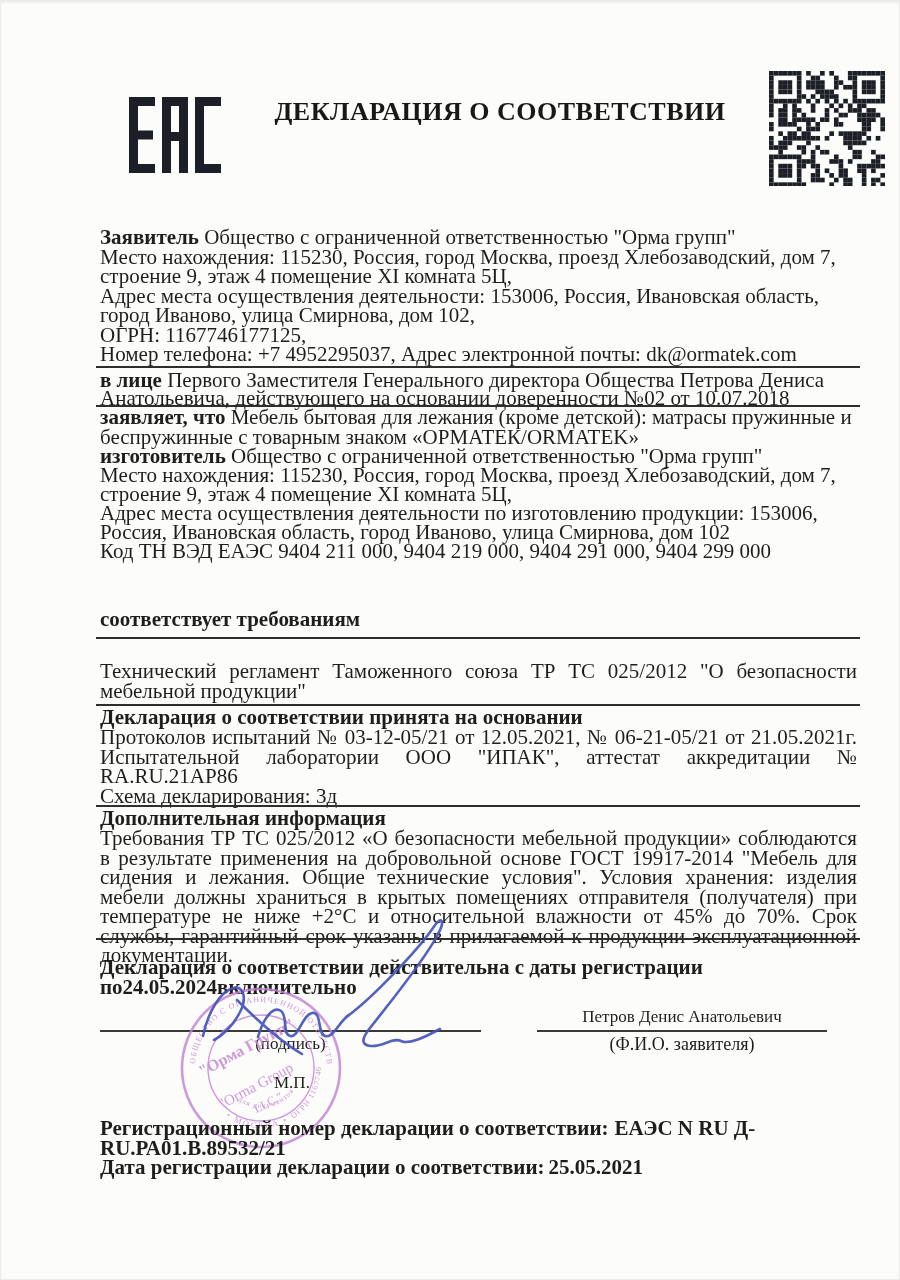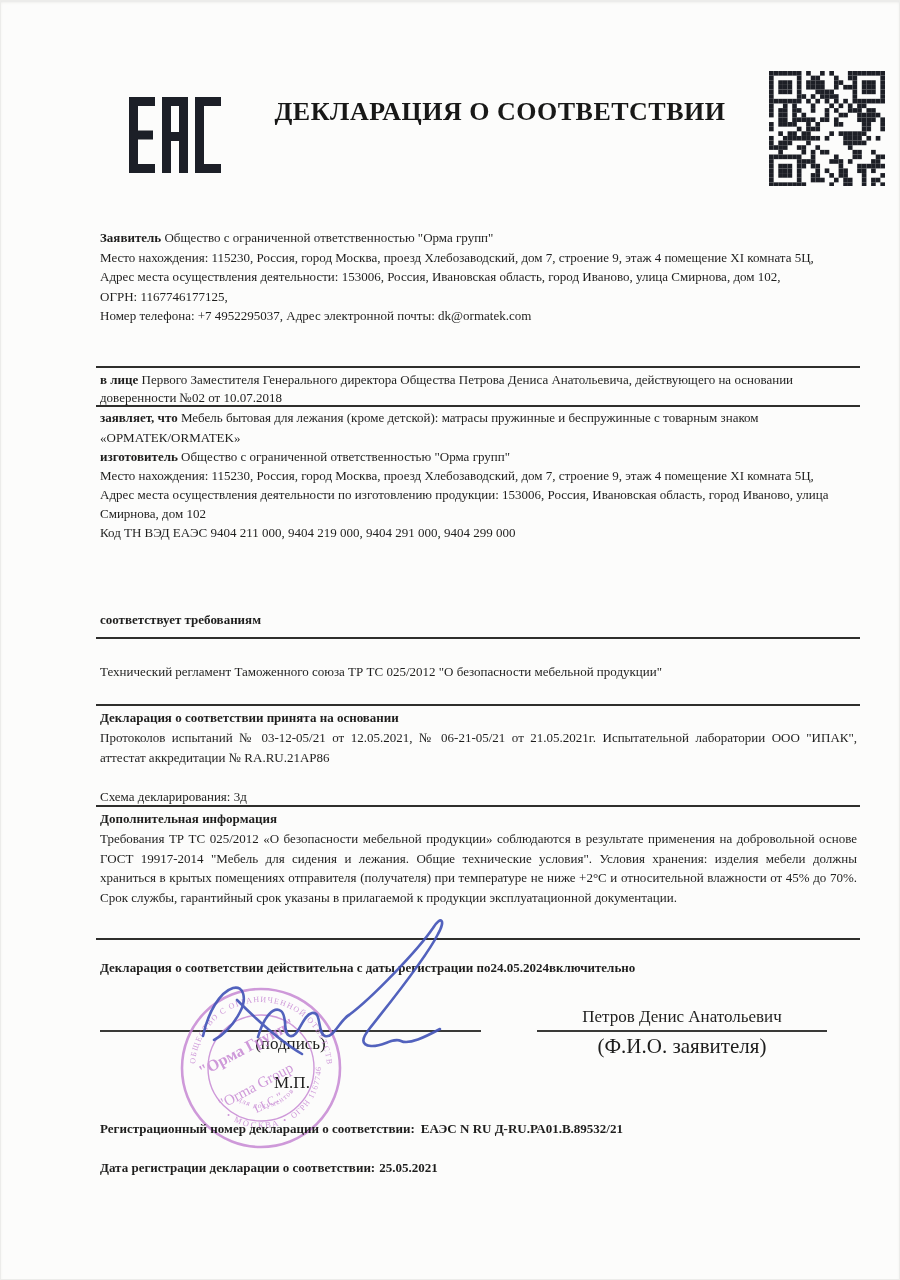--- a/index.html
+++ b/index.html
@@ -10,21 +10,21 @@
     color:#1e1e1d;
     overflow:hidden;
   }
   .page-edge{position:absolute;inset:0;box-shadow:inset 0 0 0 1px #ececea, inset 0 2px 3px #e4e4e2;pointer-events:none;}
   
   .eac-logo{position:absolute;left:129px;top:97px;width:92px;height:76px;}
   .title-block{position:absolute;left:230px;top:96px;width:540px;text-align:center;
     font-weight:bold;font-size:26px;line-height:31px;letter-spacing:.5px;color:#181817;}
   .qr{position:absolute;left:766px;top:70px;width:124px;height:116px;}
   
-  .sec{position:absolute;left:100px;width:757px;font-size:13px;line-height:19.5px;}
+  .sec{position:absolute;left:100px;width:757px;font-size:21px;line-height:19.5px;}
   .sec b{font-weight:bold;}
   .just{text-align:justify;text-align-last:left;}
   .rule{position:absolute;left:96px;width:764px;border-top:2px solid #2e2e2c;height:0;}
   #sec-applicant{top:228px;}
   #rule-1{top:366px;}
   #sec-representative{top:371px;line-height:18px;}
   #rule-2{top:405px;}
   #sec-declares{top:408px;}
   #sec-manufacturer{top:447px;line-height:19px;}
   #rule-3{top:637px;}
@@ -39,21 +39,21 @@
   #sec-additional-p{top:829px;}
   #rule-6{top:938px;}
   #sec-validity{top:958px;font-weight:bold;}
   #sec-validity .v-date{}
   #sec-validity .v-suffix{}
   
   .sig-line-left{position:absolute;left:100px;top:1030px;width:381px;border-top:2px solid #3a3a38;}
   .sig-line-right{position:absolute;left:537px;top:1030px;width:290px;border-top:2px solid #3a3a38;}
   .sig-caption{position:absolute;left:100px;top:1034px;width:381px;text-align:center;font-size:17px;}
   .fio-name{position:absolute;left:537px;top:1007px;width:290px;text-align:center;font-size:17px;}
-  .fio-caption{position:absolute;left:537px;top:1034px;width:290px;text-align:center;font-size:21px;}
+  .fio-caption{position:absolute;left:537px;top:1034px;width:290px;text-align:center;font-size:18px;}
   .mp{position:absolute;left:274px;top:1073px;font-size:17px;}
   .stamp{position:absolute;left:161px;top:968px;width:200px;height:200px;opacity:.82;}
   .signature-svg{position:absolute;left:150px;top:880px;width:420px;height:200px;}
   #sec-regnum{top:1119px;font-weight:bold;}
   #sec-regnum .val{margin-left:6px;}
   #sec-regdate{top:1158px;font-weight:bold;}
   #sec-regdate .val{margin-left:4px;}
 </style>
 </head>
 <body>

